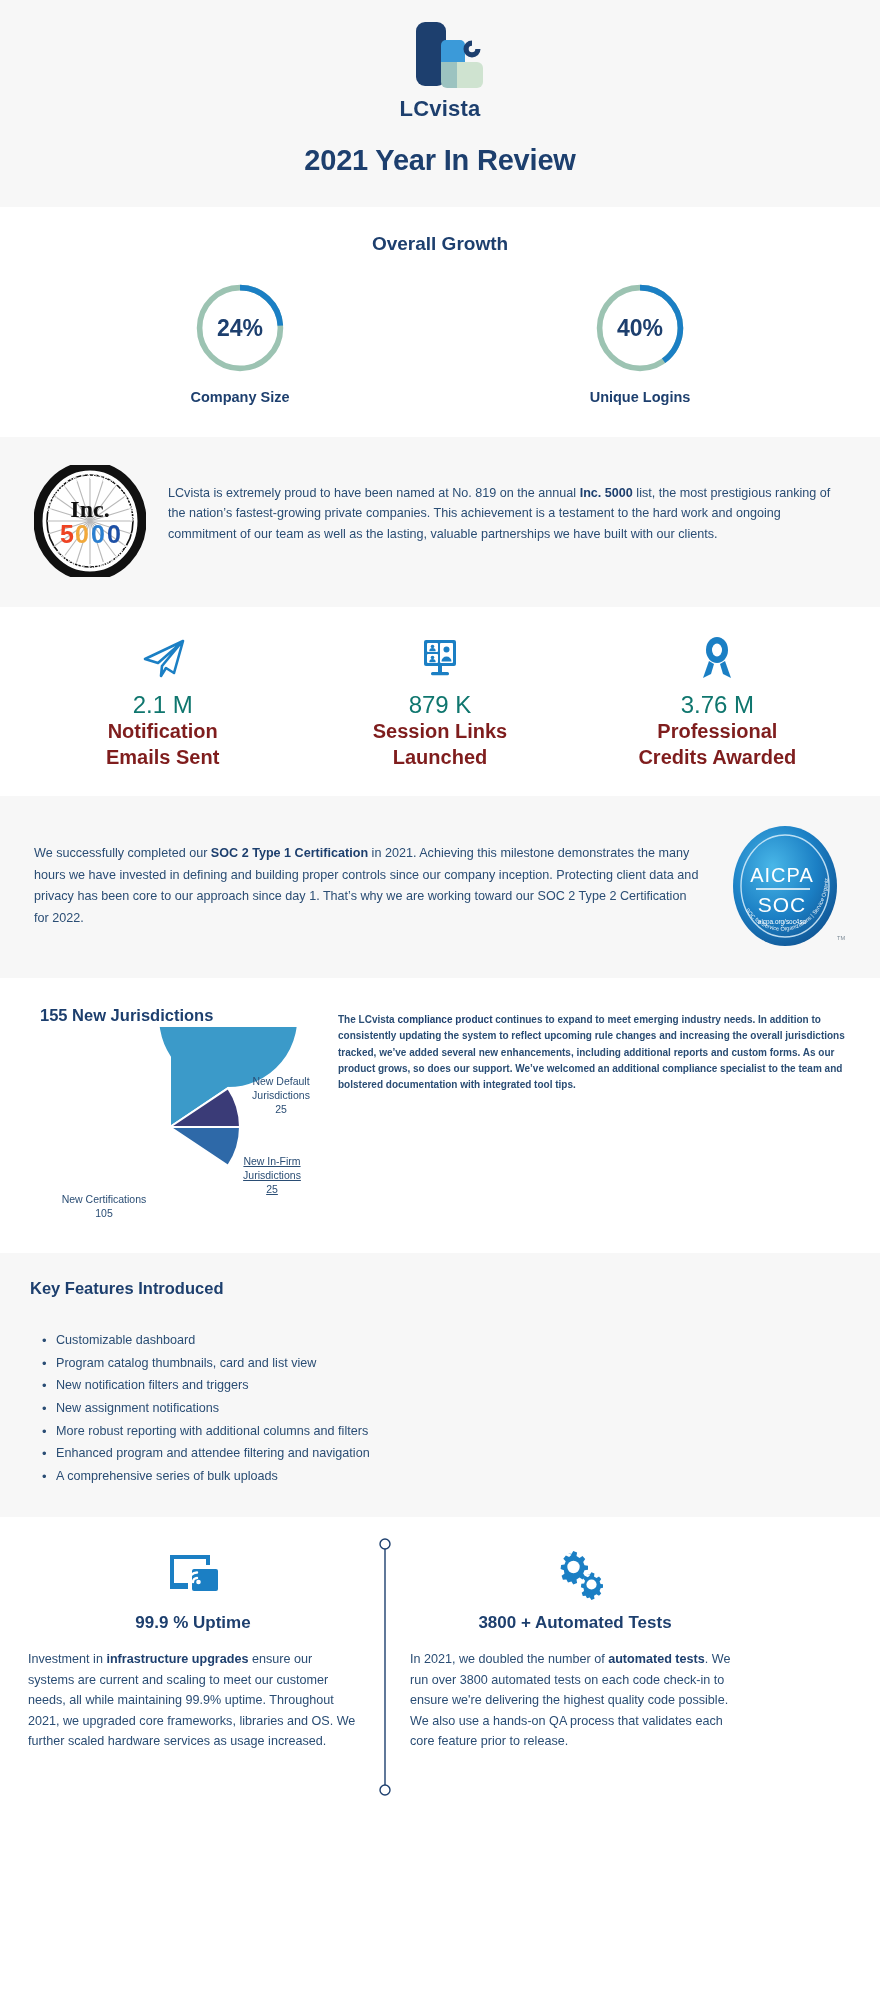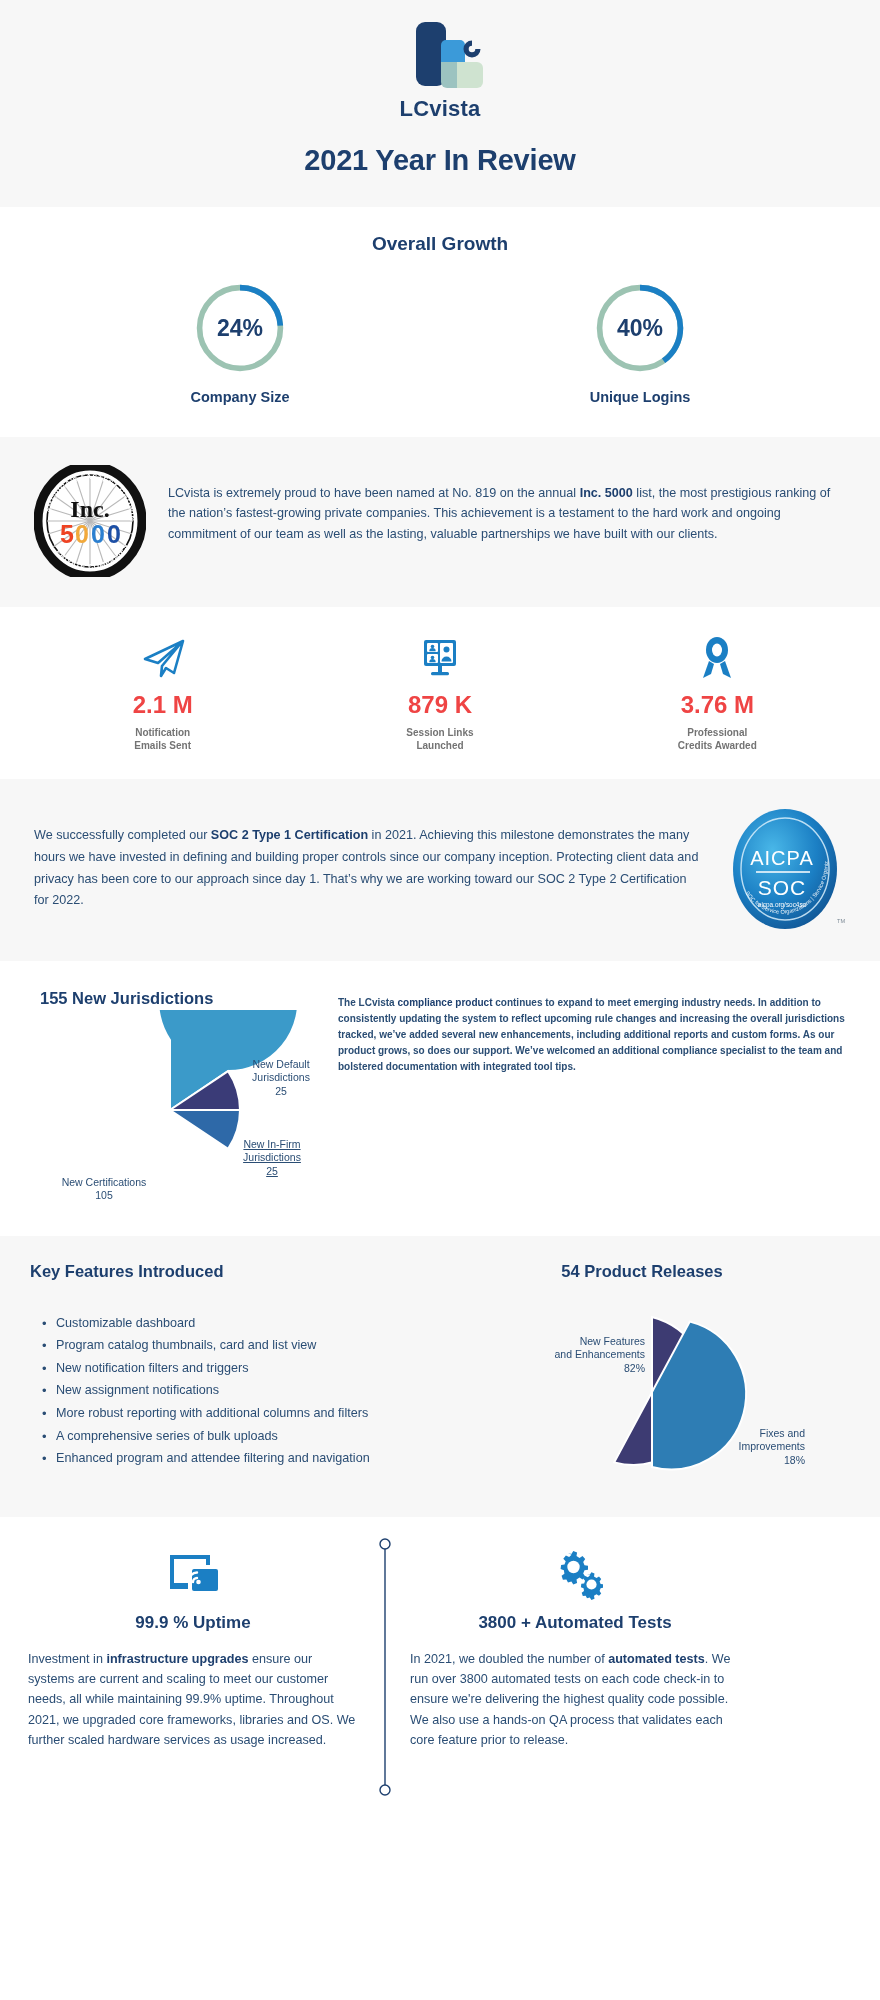--- a/index.html
+++ b/index.html
@@ -49,22 +49,22 @@
   .inc-sec { display: flex; align-items: flex-start; padding: 28px 34px 30px; gap: 22px; }
   .inc-badge { width: 112px; height: 112px; flex: none; position: relative; }
   .inc-text { flex: 1; font-size: 12.6px; line-height: 1.62; color: #2a4d74; padding-top: 18px; }
   .inc-text b { color: #1d3f6e; }
 
   
   .stats { display: flex; padding: 28px 24px 26px; }
   .stat { flex: 1; text-align: center; }
   .stat-icon { height: 46px; display: flex; align-items: center; justify-content: center;
                margin-bottom: 10px; }
-  .stat-num { font-size: 24px; font-weight: bold; color: #ef4444; margin-bottom: 8px; }
-  .stat-lbl { font-size: 10px; font-weight: bold; color: #737373; line-height: 1.28; }
+  .stat-num { font-size: 24px; font-weight: normal; color: #0f766e; margin-bottom: 0; }
+  .stat-lbl { font-size: 20px; font-weight: bold; color: #7f1d1d; line-height: 1.28; }
 
   
   .soc-sec { display: flex; align-items: center; padding: 24px 34px 26px; gap: 20px; }
   .soc-text { flex: 1; font-size: 12.6px; line-height: 1.72; color: #2a4d74; }
   .soc-text b { color: #1d3f6e; }
   .soc-badge { width: 122px; height: 132px; flex: none; position: relative; }
 
   
   .jur-sec { display: flex; padding: 22px 30px 26px; gap: 8px; }
   .jur-left { width: 300px; flex: none; }
@@ -328,44 +328,23 @@
   <div class="band band-grey">
     <div class="feat-sec">
       <div class="feat-left">
         <div class="feat-title">Key Features Introduced</div>
         <ul class="feat-list">
           <li>Customizable dashboard</li>
           <li>Program catalog thumbnails, card and list view</li>
           <li>New notification filters and triggers</li>
           <li>New assignment notifications</li>
           <li>More robust reporting with additional columns and filters</li>
+          <li>Enhanced program and attendee filtering and navigation</li>
           <li>A comprehensive series of bulk uploads</li>
-          <li>Enhanced program and attendee filtering and navigation</li>
         </ul>
-      </div>
-      <div class="feat-right">
-        <div class="rel-title">54 Product Releases</div>
-        <div class="rel-chart">
-          <svg viewBox="0 0 330 200" width="330" height="200">
-
-            <path d="M175 105 L175 30 A75 75 0 1 1 137.2 175.4 Z" fill="#3d3b72" stroke="#ffffff" stroke-width="2"></path>
-
-            <path d="M175 105 L137.2 175.4 A75 75 0 0 1 175 30 Z" fill="#2e7db4" stroke="#ffffff" stroke-width="2" transform="rotate(180 175 105)"></path>
-          </svg>
-          <div class="pie-lbl" style="left:28px; top:48px; width:140px; text-align:right;">
-            <div>New Features</div>
-            <div>and Enhancements</div>
-            <div>82%</div>
-          </div>
-          <div class="pie-lbl" style="left:232px; top:140px; width:96px; text-align:right;">
-            <div>Fixes and</div>
-            <div>Improvements</div>
-            <div>18%</div>
-          </div>
-        </div>
       </div>
     </div>
   </div>
 
   <div class="band band-white">
     <div class="bot-sec">
       <div class="bot-col left">
         <div class="bot-icon">
           <svg width="58" height="52" viewBox="0 0 58 52">
             <path d="M6 6 H46 V16 H42 V10 H10 V34 H24 V40 H6 Z" fill="#1b7fc4"></path>

